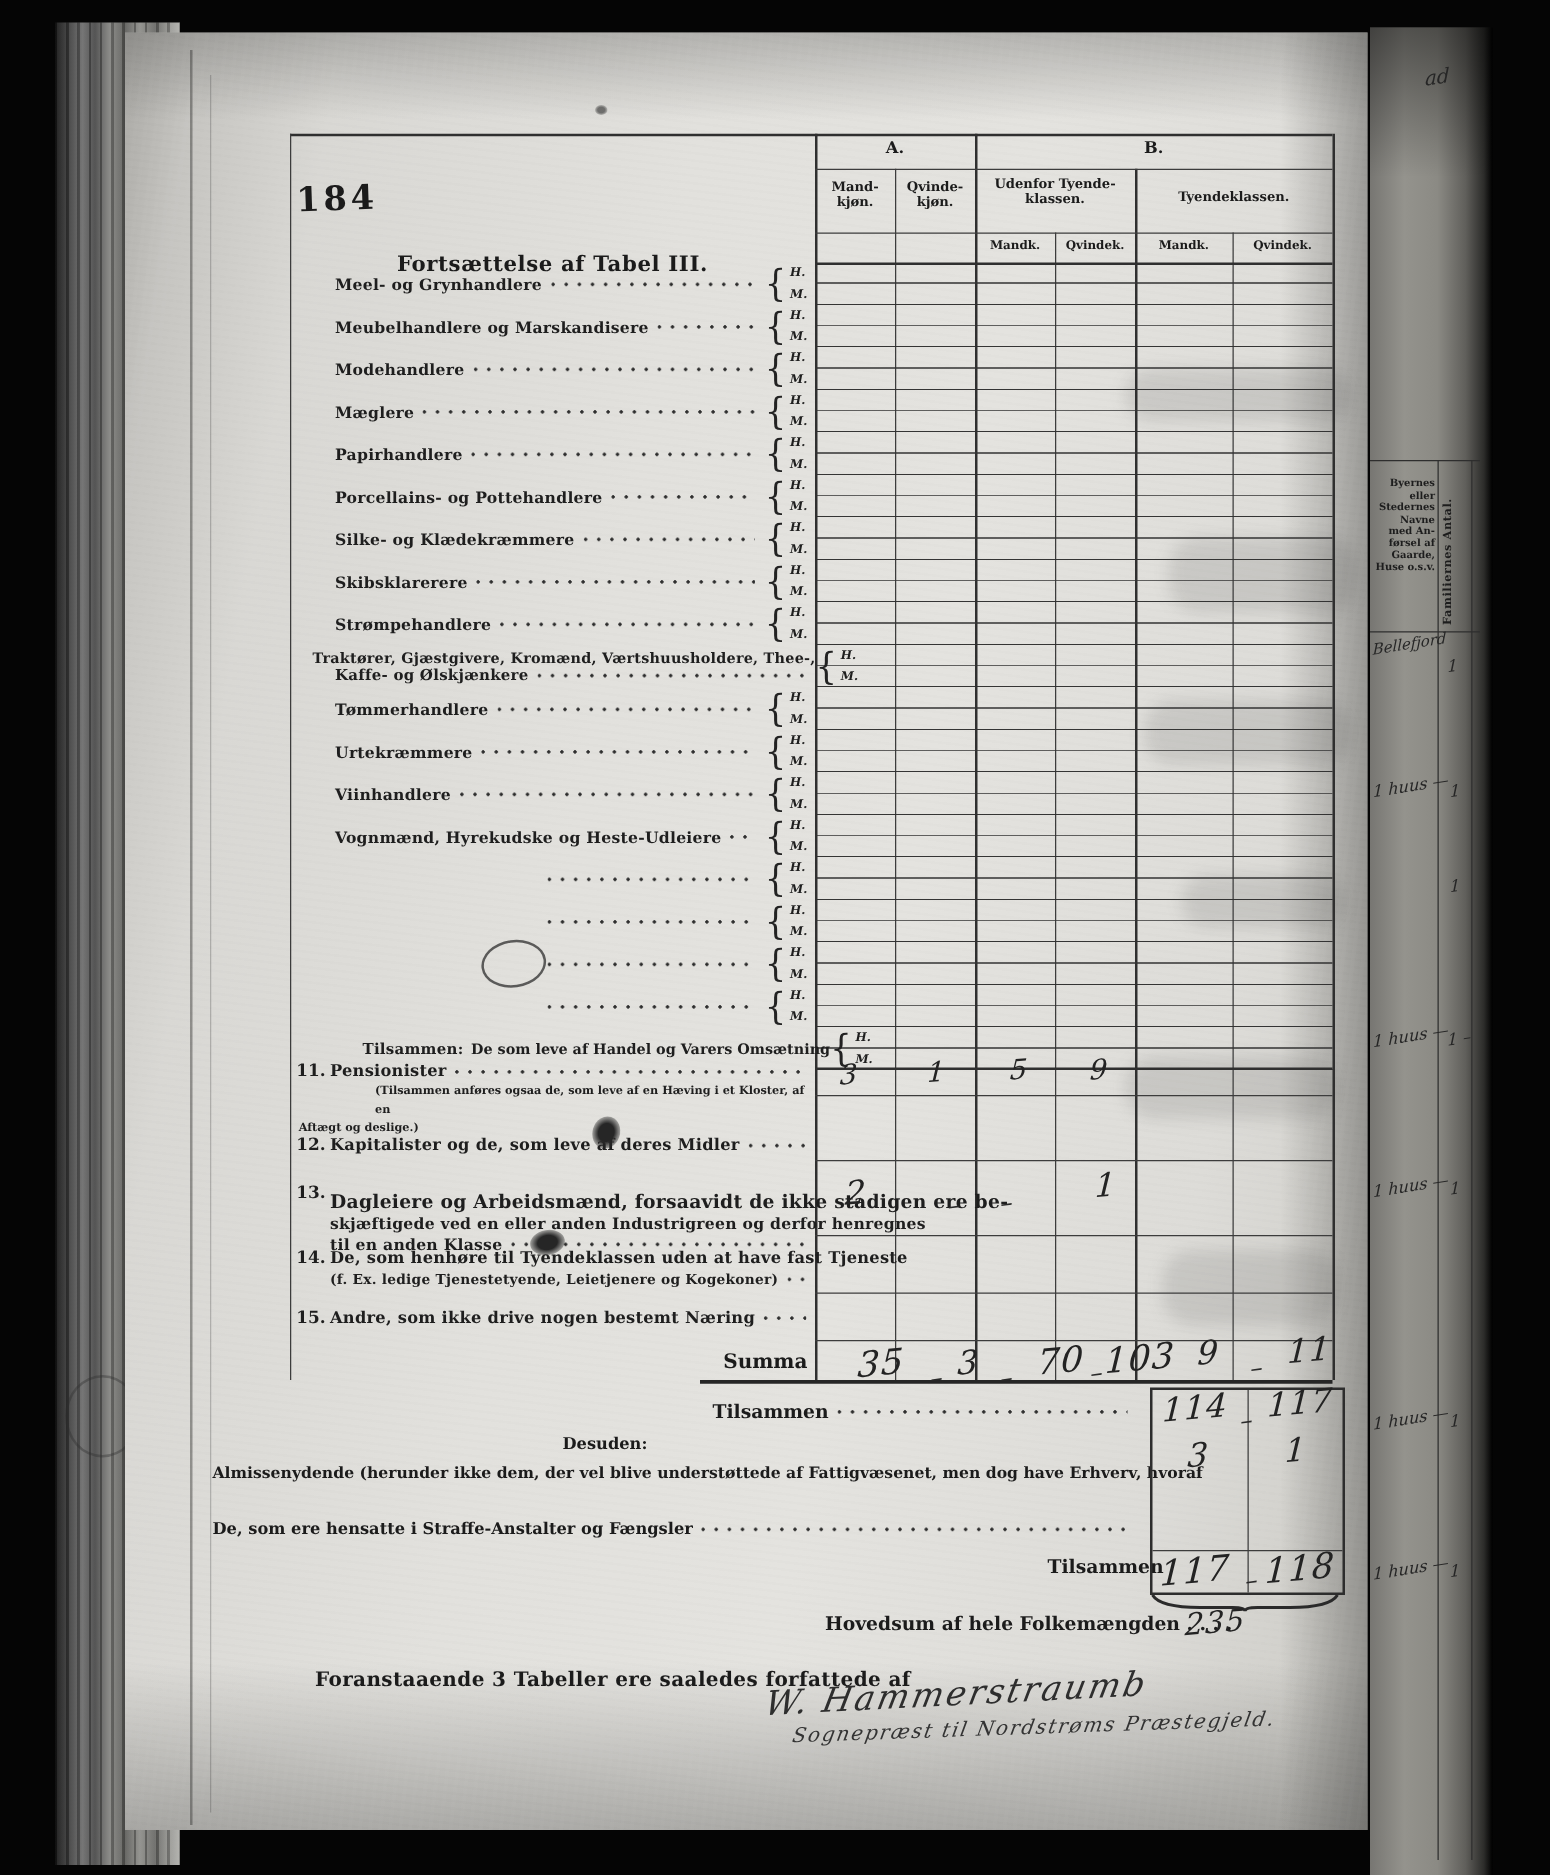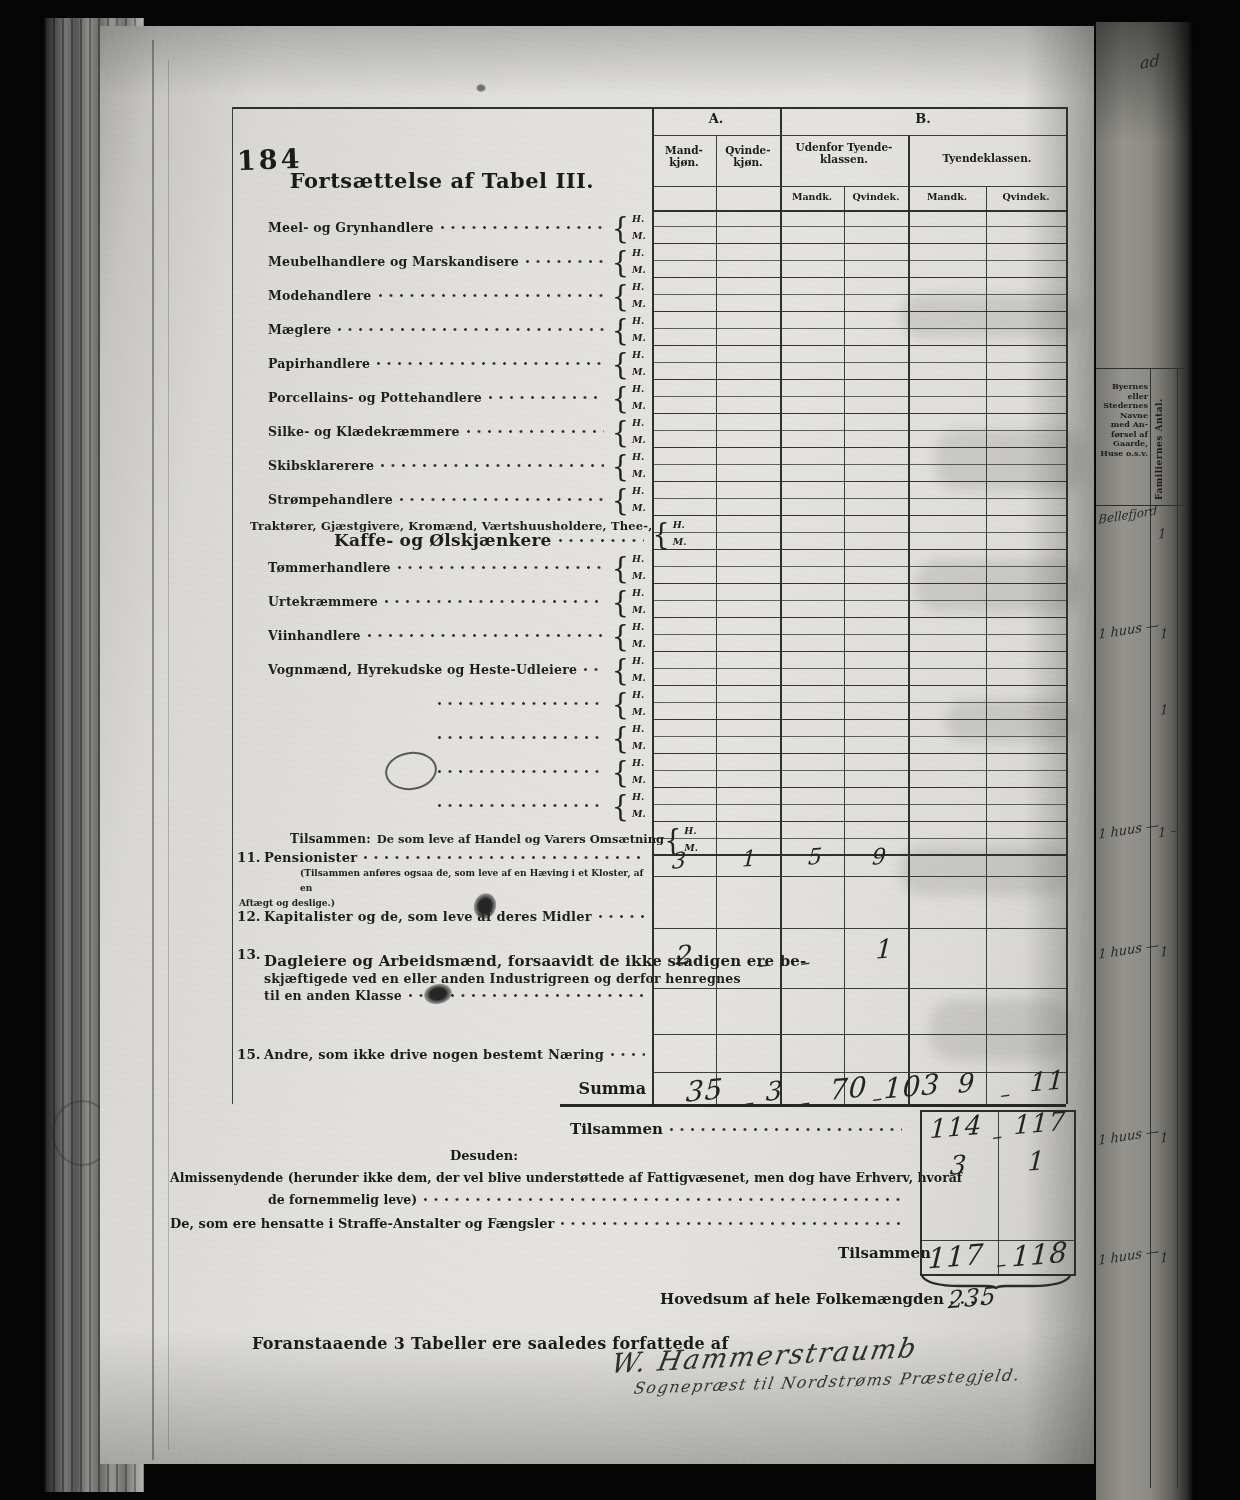--- a/index.html
+++ b/index.html
@@ -24,21 +24,21 @@
     background:linear-gradient(90deg,#777672 0%,#94938d 28%,#8b8a84 55%,#605f5b 78%,#2c2c2a 93%,#000 100%);}
   .strip-shade{left:1096px;top:22px;width:98px;height:120px;background:linear-gradient(180deg,rgba(0,0,0,.45),transparent);}
   
   .hl{background:#3c3c3c;height:1px;}
   .vl{background:#3c3c3c;width:1px;}
   .w2{height:2px;background:#2f2f2f;}
   .v2{width:2px;background:#2f2f2f;}
   .w3{height:3px;background:#262626;}
   
   .fr{font-weight:bold;color:#1b1b1b;}
-  .title{font-size:21px;letter-spacing:.5px;}
+  .title{font-size:17px;letter-spacing:.5px;margin-top:34px;}
   .pagenum{font-size:27px;letter-spacing:3px;transform:rotate(-2deg);}
   .ch{text-align:center;line-height:1.15;}
   
   .gridbody{left:652px;top:210px;width:414px;height:646px;
     background-image:
       repeating-linear-gradient(180deg,transparent 0 16px,rgba(50,50,50,.75) 16px 17px),
       repeating-linear-gradient(180deg,transparent 0 33px,rgba(40,40,40,.9) 33px 34px);}
   
   .occ-list{left:232px;top:210px;width:420px;}
   .occ-row{display:flex;align-items:center;height:34px;}
@@ -214,21 +214,21 @@
           <i>H.</i>
           <i>M.</i>
         </span>
     </div>
     <div class="occ-row" style="align-items:center;">
       <span class="two" style="display:flex;flex:1;">
         <span class="tl">
             <span class="occ-label" style="padding-left:18px;font-size:11.5px;">Traktører, Gjæstgivere, Kromænd, Værtshuusholdere, Thee-,</span>
           </span>
         <span class="tl">
-            <span class="occ-label" style="padding-left:102px;font-size:17px;">Kaffe- og Ølskjænkere</span>
+            <span class="occ-label" style="padding-left:36px;font-size:12px;">Kaffe- og Ølskjænkere</span>
             <span class="dots"></span>
           </span>
       </span>
       <span class="brace">{</span>
       <span class="hm">
           <i>H.</i>
           <i>M.</i>
         </span>
     </div>
     <div class="occ-row">
@@ -341,20 +341,30 @@
   <div class="nrow" style="top:938px;">
     <div class="nline">
         <span class="no">13.</span>
         <span class="nlab" style="font-size:15px;margin-top:15px;">Dagleiere og Arbeidsmænd, forsaavidt de ikke stadigen ere be-</span>
       </div>
     <div class="nline cont">
         <span class="nlab" style="font-size:12.5px;">skjæftigede ved en eller anden Industrigreen og derfor henregnes</span>
       </div>
     <div class="nline cont">
         <span class="nlab" style="font-size:12.5px;">til en anden Klasse</span>
+        <span class="dots"></span>
+      </div>
+  </div>
+  <div class="nrow" style="top:998px;">
+    <div class="nline">
+        <span class="no">14.</span>
+        <span class="nlab">De, som henhøre til Tyendeklassen uden at have fast Tjeneste</span>
+      </div>
+    <div class="nline cont">
+        <span class="nlab" style="font-size:11px;">(f. Ex. ledige Tjenestetyende, Leietjenere og Kogekoner)</span>
         <span class="dots"></span>
       </div>
   </div>
   <div class="nrow" style="top:1046px;">
     <div class="nline">
         <span class="no">15.</span>
         <span class="nlab">Andre, som ikke drive nogen bestemt Næring</span>
         <span class="dots"></span>
       </div>
   </div>
@@ -380,24 +390,20 @@
   <div class="hw" style="left:958px;top:1068px;">9</div>
   <div class="hwdash" style="left:1000px;top:1082px;">–</div>
   <div class="hw" style="left:1030px;top:1066px;">11</div>
 
   <div class="abs" style="left:570px;top:1120px;width:340px;display:flex;align-items:center;">
     <span class="fr" style="font-size:15px;">Tilsammen</span>
     <span class="dots"></span>
   </div>
   <div class="abs fr" style="left:450px;top:1148px;font-size:13px;">Desuden:</div>
   <div class="abs fr" style="left:170px;top:1170px;font-size:12.5px;white-space:nowrap;">Almissenydende (herunder ikke dem, der vel blive understøttede af Fattigvæsenet, men dog have Erhverv, hvoraf</div>
-  <div class="abs" style="left:268px;top:1192px;width:640px;display:flex;align-items:center;">
-    <span class="fr" style="font-size:12.5px;">de fornemmelig leve)</span>
-    <span class="dots"></span>
-  </div>
   <div class="abs" style="left:170px;top:1216px;width:738px;display:flex;align-items:center;">
     <span class="fr" style="font-size:13px;">De, som ere hensatte i Straffe-Anstalter og Fængsler</span>
     <span class="dots"></span>
   </div>
   <div class="abs fr" style="left:838px;top:1244px;font-size:15px;">Tilsammen</div>
 
   <div class="abs sumbox">
     <div class="mid"></div>
     <div class="inner"></div>
   </div>

